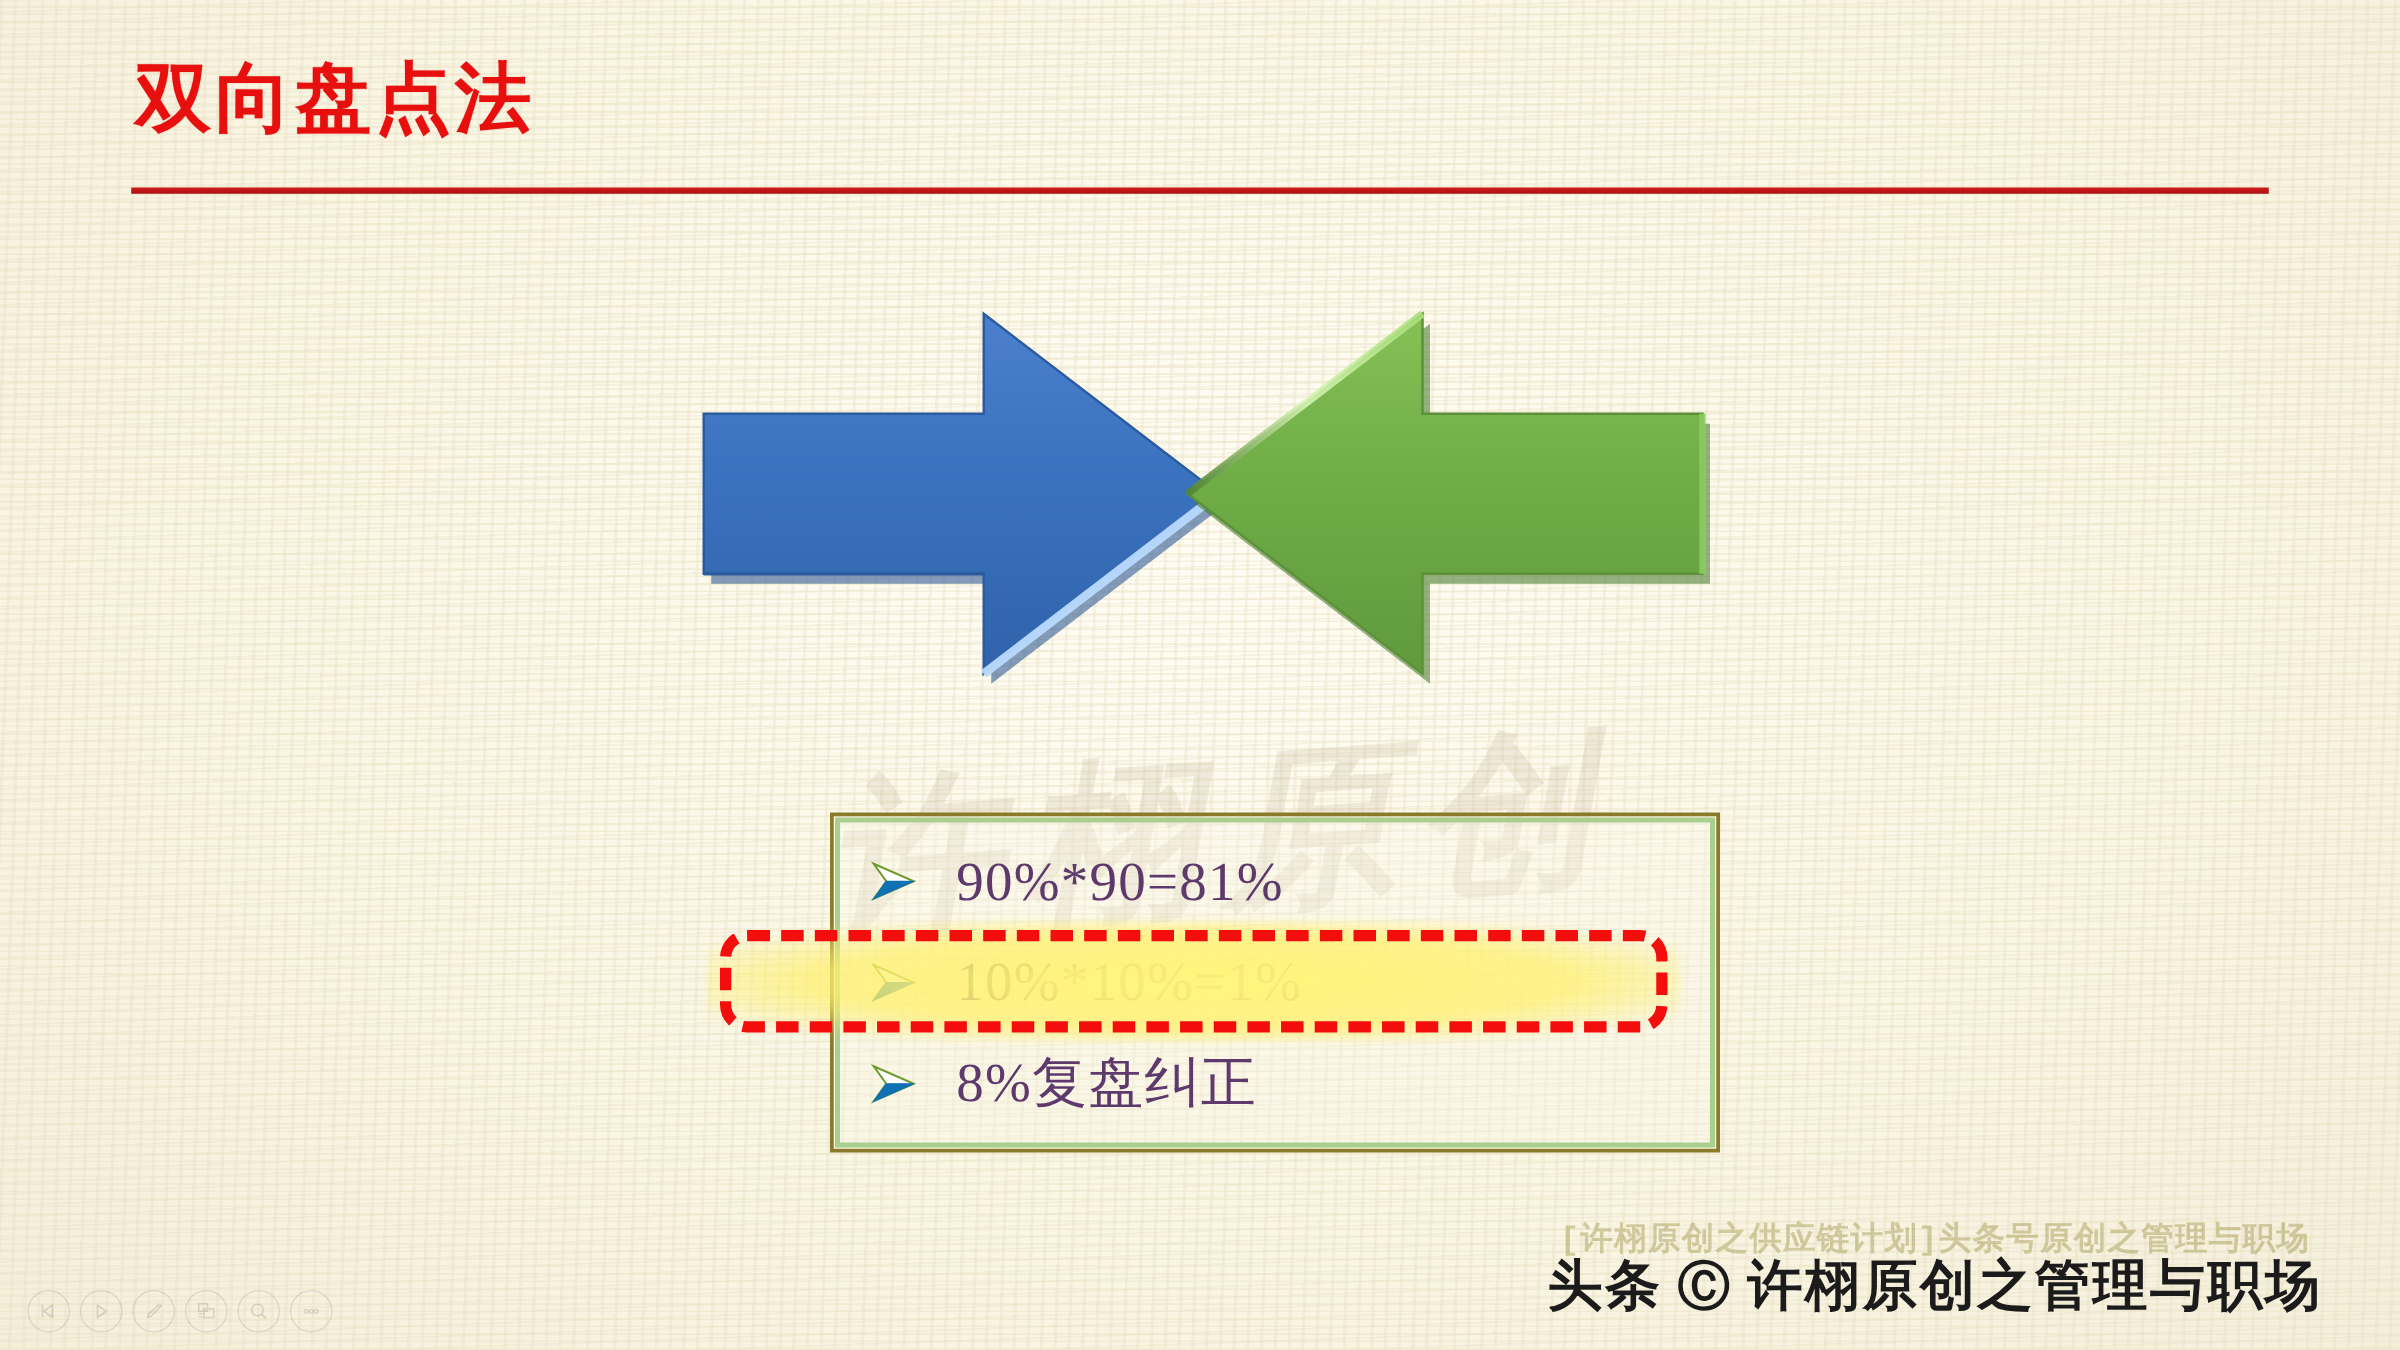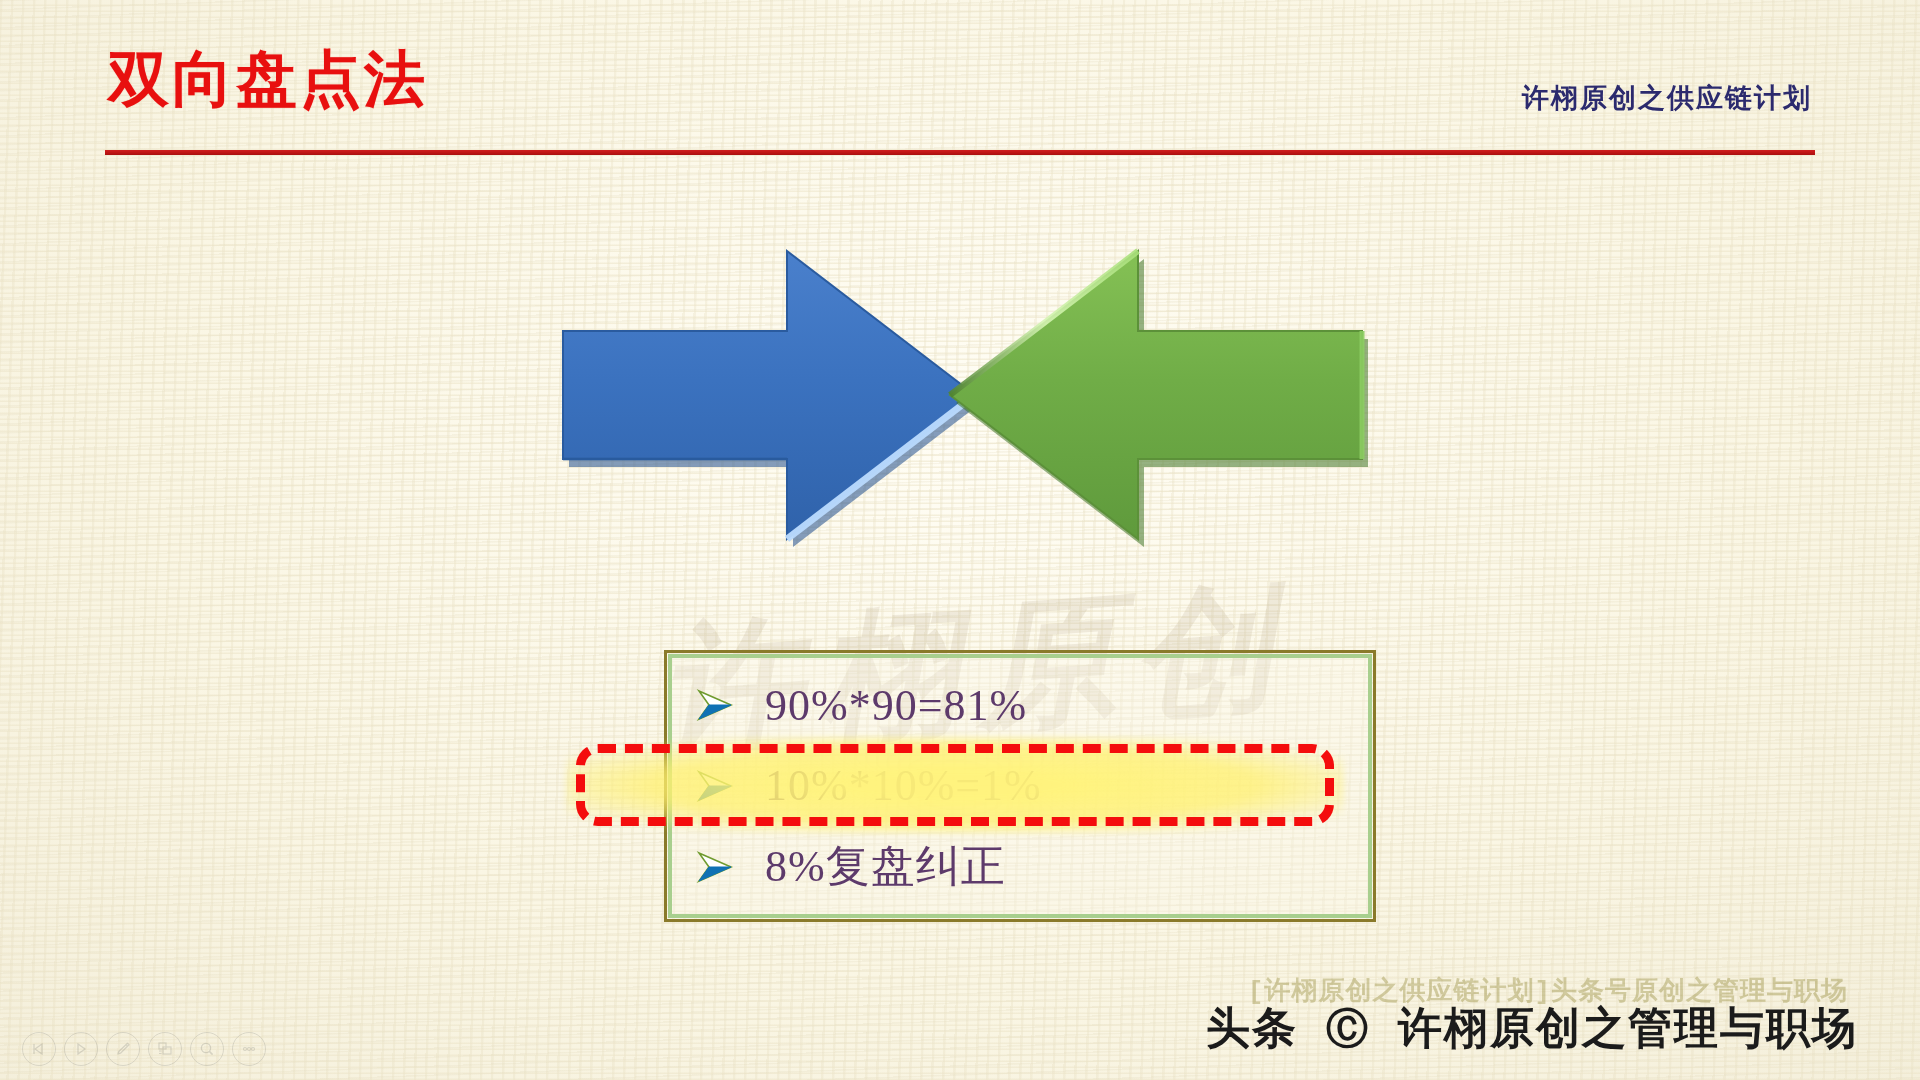--- a/index.html
+++ b/index.html
@@ -219,21 +219,21 @@
     white-space: nowrap;
     pointer-events: none;
   }
 
   #channel-watermark {
     position: absolute;
     right: 62px;
     bottom: 22px;
     display: flex;
     align-items: baseline;
-    gap: 28px;
+    gap: 12px;
     font-family: "DejaVu Sans", "Liberation Sans", sans-serif;
     font-size: 44px;
     font-weight: bold;
     color: #1b1b1b;
     letter-spacing: 2px;
     white-space: nowrap;
   }
   #channel-watermark .wm-at { font-size: 42px; }
 
   
@@ -260,21 +260,20 @@
   }
   .tool-btn svg { display: block; }
 </style>
 </head>
 <body>
 
 <div id="slide">
 
   <div id="page-title">双向盘点法</div>
 
-  <div id="header-subtitle">许栩原创之供应链计划</div>
 
   <div id="title-rule"></div>
 
   <div id="center-watermark">许栩原创</div>
 
   <div id="arrow-row">
 
     <div class="arrow-wrap" id="arrow-forward">
       <svg class="arrow-svg" viewBox="0 0 420 300" preserveAspectRatio="none" aria-hidden="true">
         <defs>

